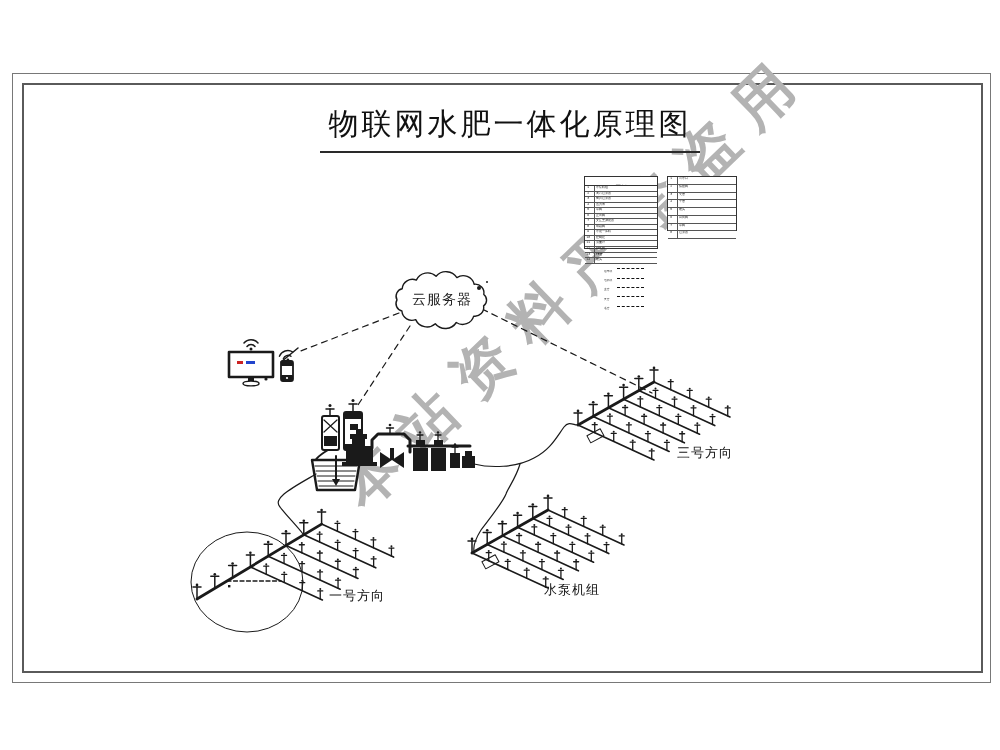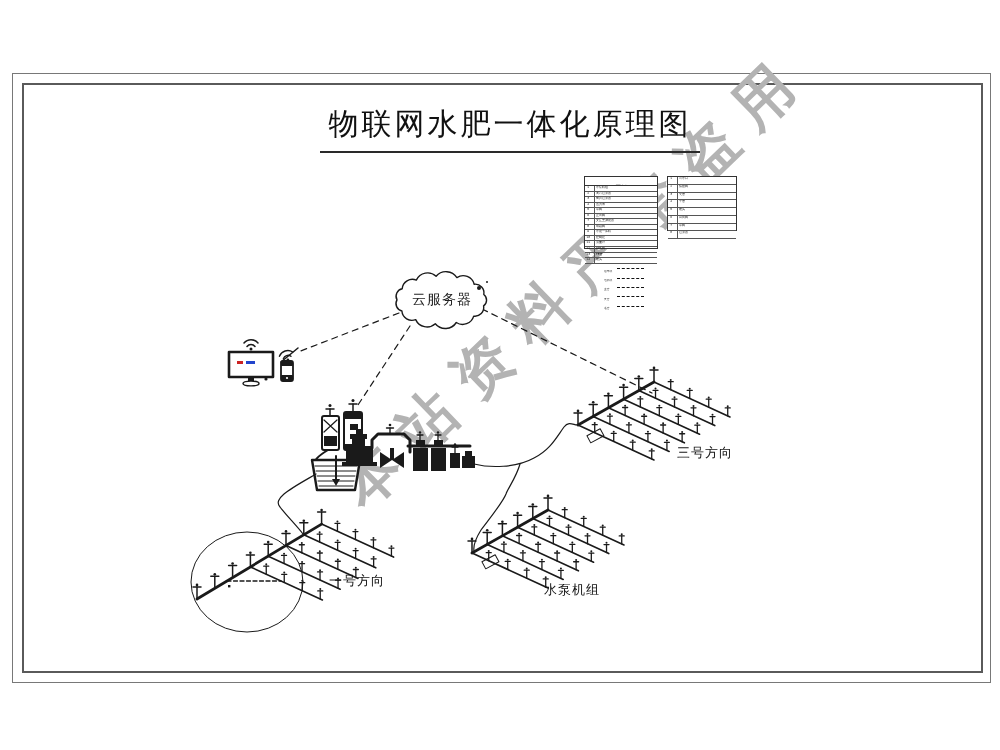--- a/index.html
+++ b/index.html
@@ -468,21 +468,21 @@
     </g>
 
     <g stroke-width="1">
       <rect x="483" y="558" width="15" height="8" transform="rotate(-28 490 562)"></rect>
       <rect x="588" y="432" width="15" height="8" transform="rotate(-28 595 436)"></rect>
     </g>
   </svg>
 
   <div class="abs cloud-label">云服务器</div>
 
-  <div class="abs field-label" style="left:329px;top:572px;text-align:right;">一号方向</div>
+  <div class="abs field-label" style="left:329px;top:587px;text-align:right;">一号方向</div>
   <div class="abs field-label" style="left:544px;top:581px;">水泵机组</div>
   <div class="abs field-label" style="left:677px;top:444px;">三号方向</div>
 
   <div class="abs ltable" id="legendMain" style="left:584px;top:176px;width:74px;height:73px;">
     <div class="lt-head"><span>图例</span></div>
     <div id="legendMainRows">
         <div class="lrow" style="height: 4.55px;">
           <div class="c1">
             <span>1</span>
           </div>

